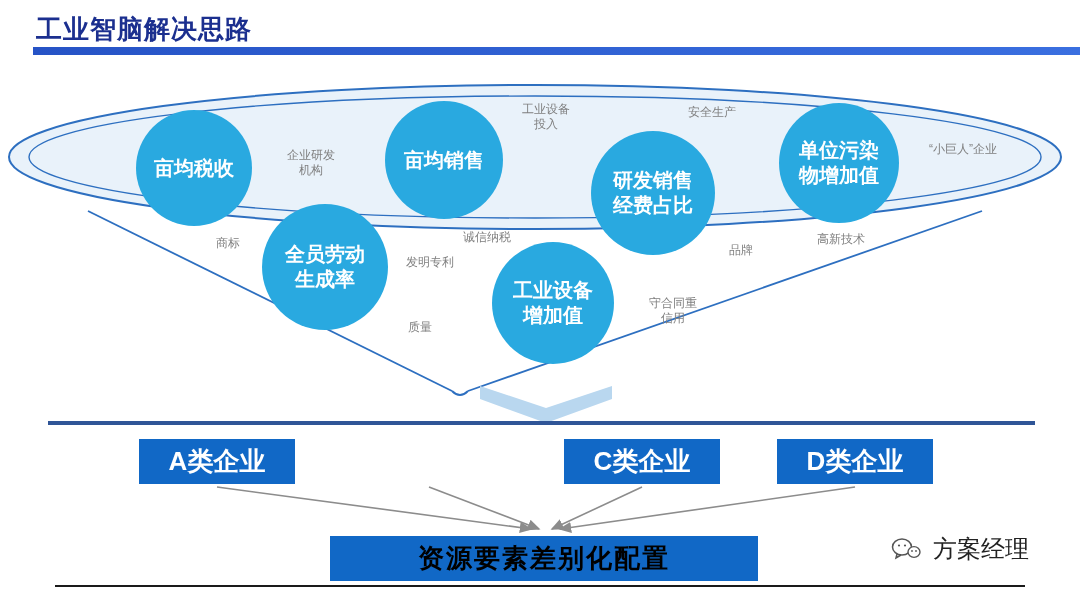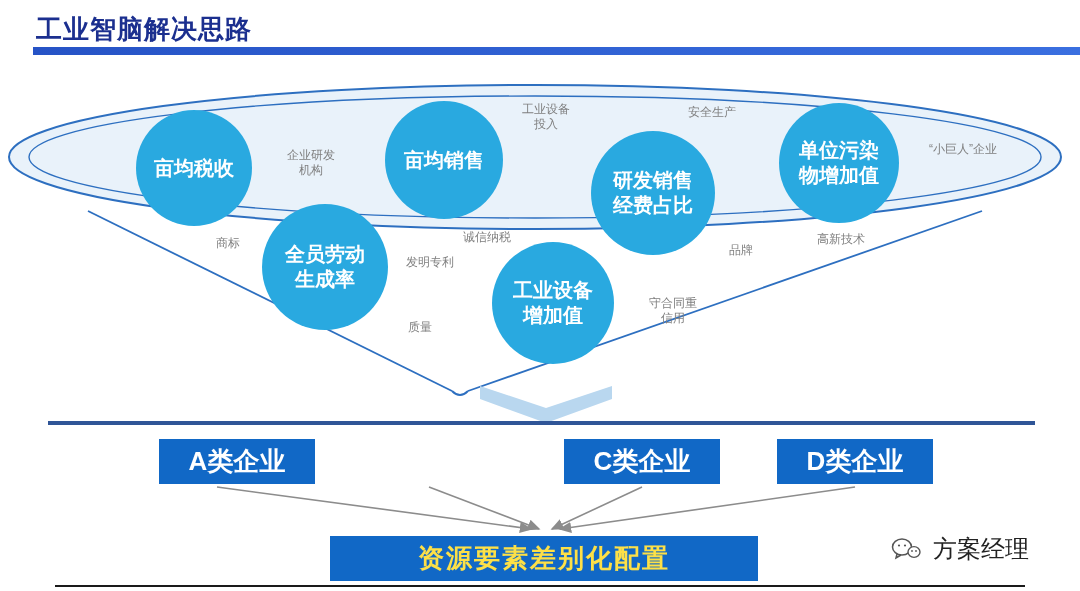--- a/index.html
+++ b/index.html
@@ -41,25 +41,25 @@
   .t7{left:741px;top:250px;}  .t8{left:841px;top:239px;}
   .t9{left:430px;top:262px;}  .t10{left:673px;top:311px;}
   .t11{left:420px;top:327px;}
   
   .divider{position:absolute;left:48px;top:421px;width:987px;height:4px;background:#2f5597;z-index:2;}
   
   .cat{
     position:absolute;top:439px;width:156px;height:45px;background:var(--box);color:#fff;
     display:flex;align-items:center;justify-content:center;font-size:26px;font-weight:bold;z-index:3;
   }
-  .c1{left:139px;margin-left:20px;} .c2{left:351px;} .c3{left:564px;} .c4{left:777px;}
+  .c1{left:139px;} .c2{left:351px;} .c3{left:564px;} .c4{left:777px;}
   
   .result{
     position:absolute;left:330px;top:536px;width:428px;height:45px;background:var(--box);
-    color:#fde047;display:flex;align-items:center;justify-content:center;
+    color:#000000;display:flex;align-items:center;justify-content:center;
     font-size:26px;font-weight:bold;letter-spacing:2px;z-index:3;
   }
   
   .watermark{
     position:absolute;left:891px;top:533px;display:flex;align-items:center;gap:12px;
     color:#222;font-size:24px;z-index:3;
   }
   
   .bottom-rule{position:absolute;left:55px;right:55px;top:585px;height:2px;background:#1a1a1a;z-index:2;}
 </style>

